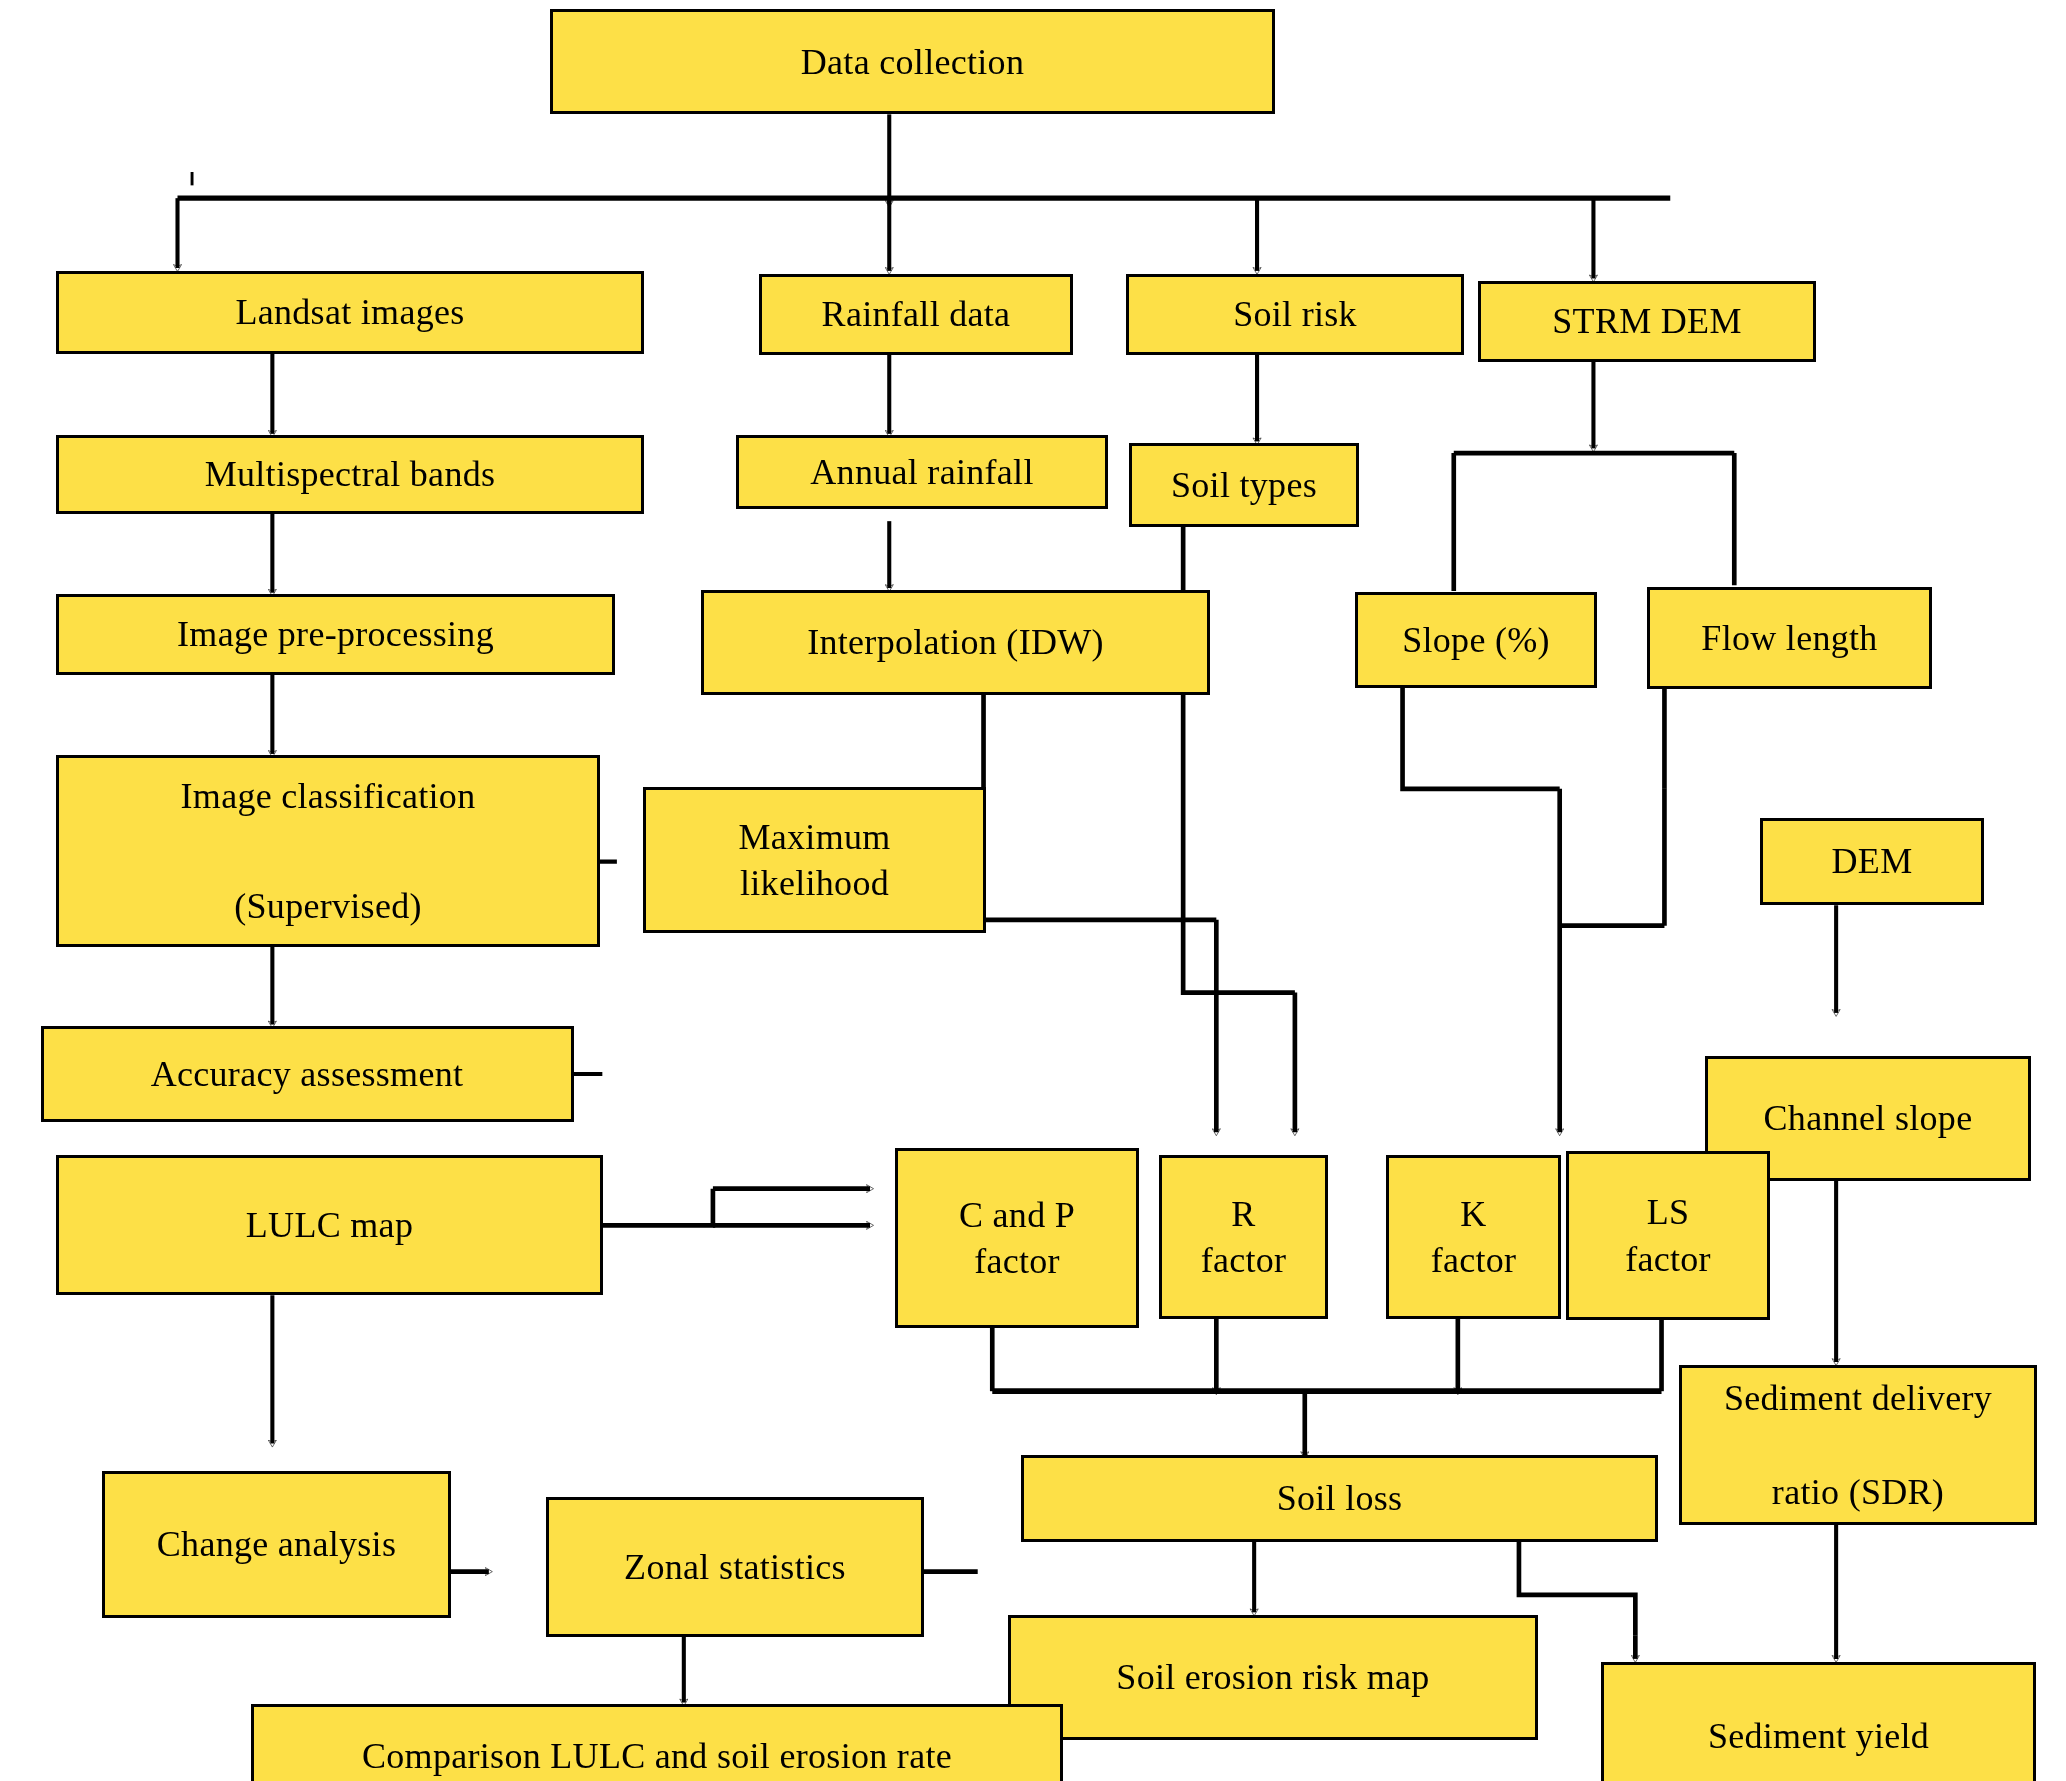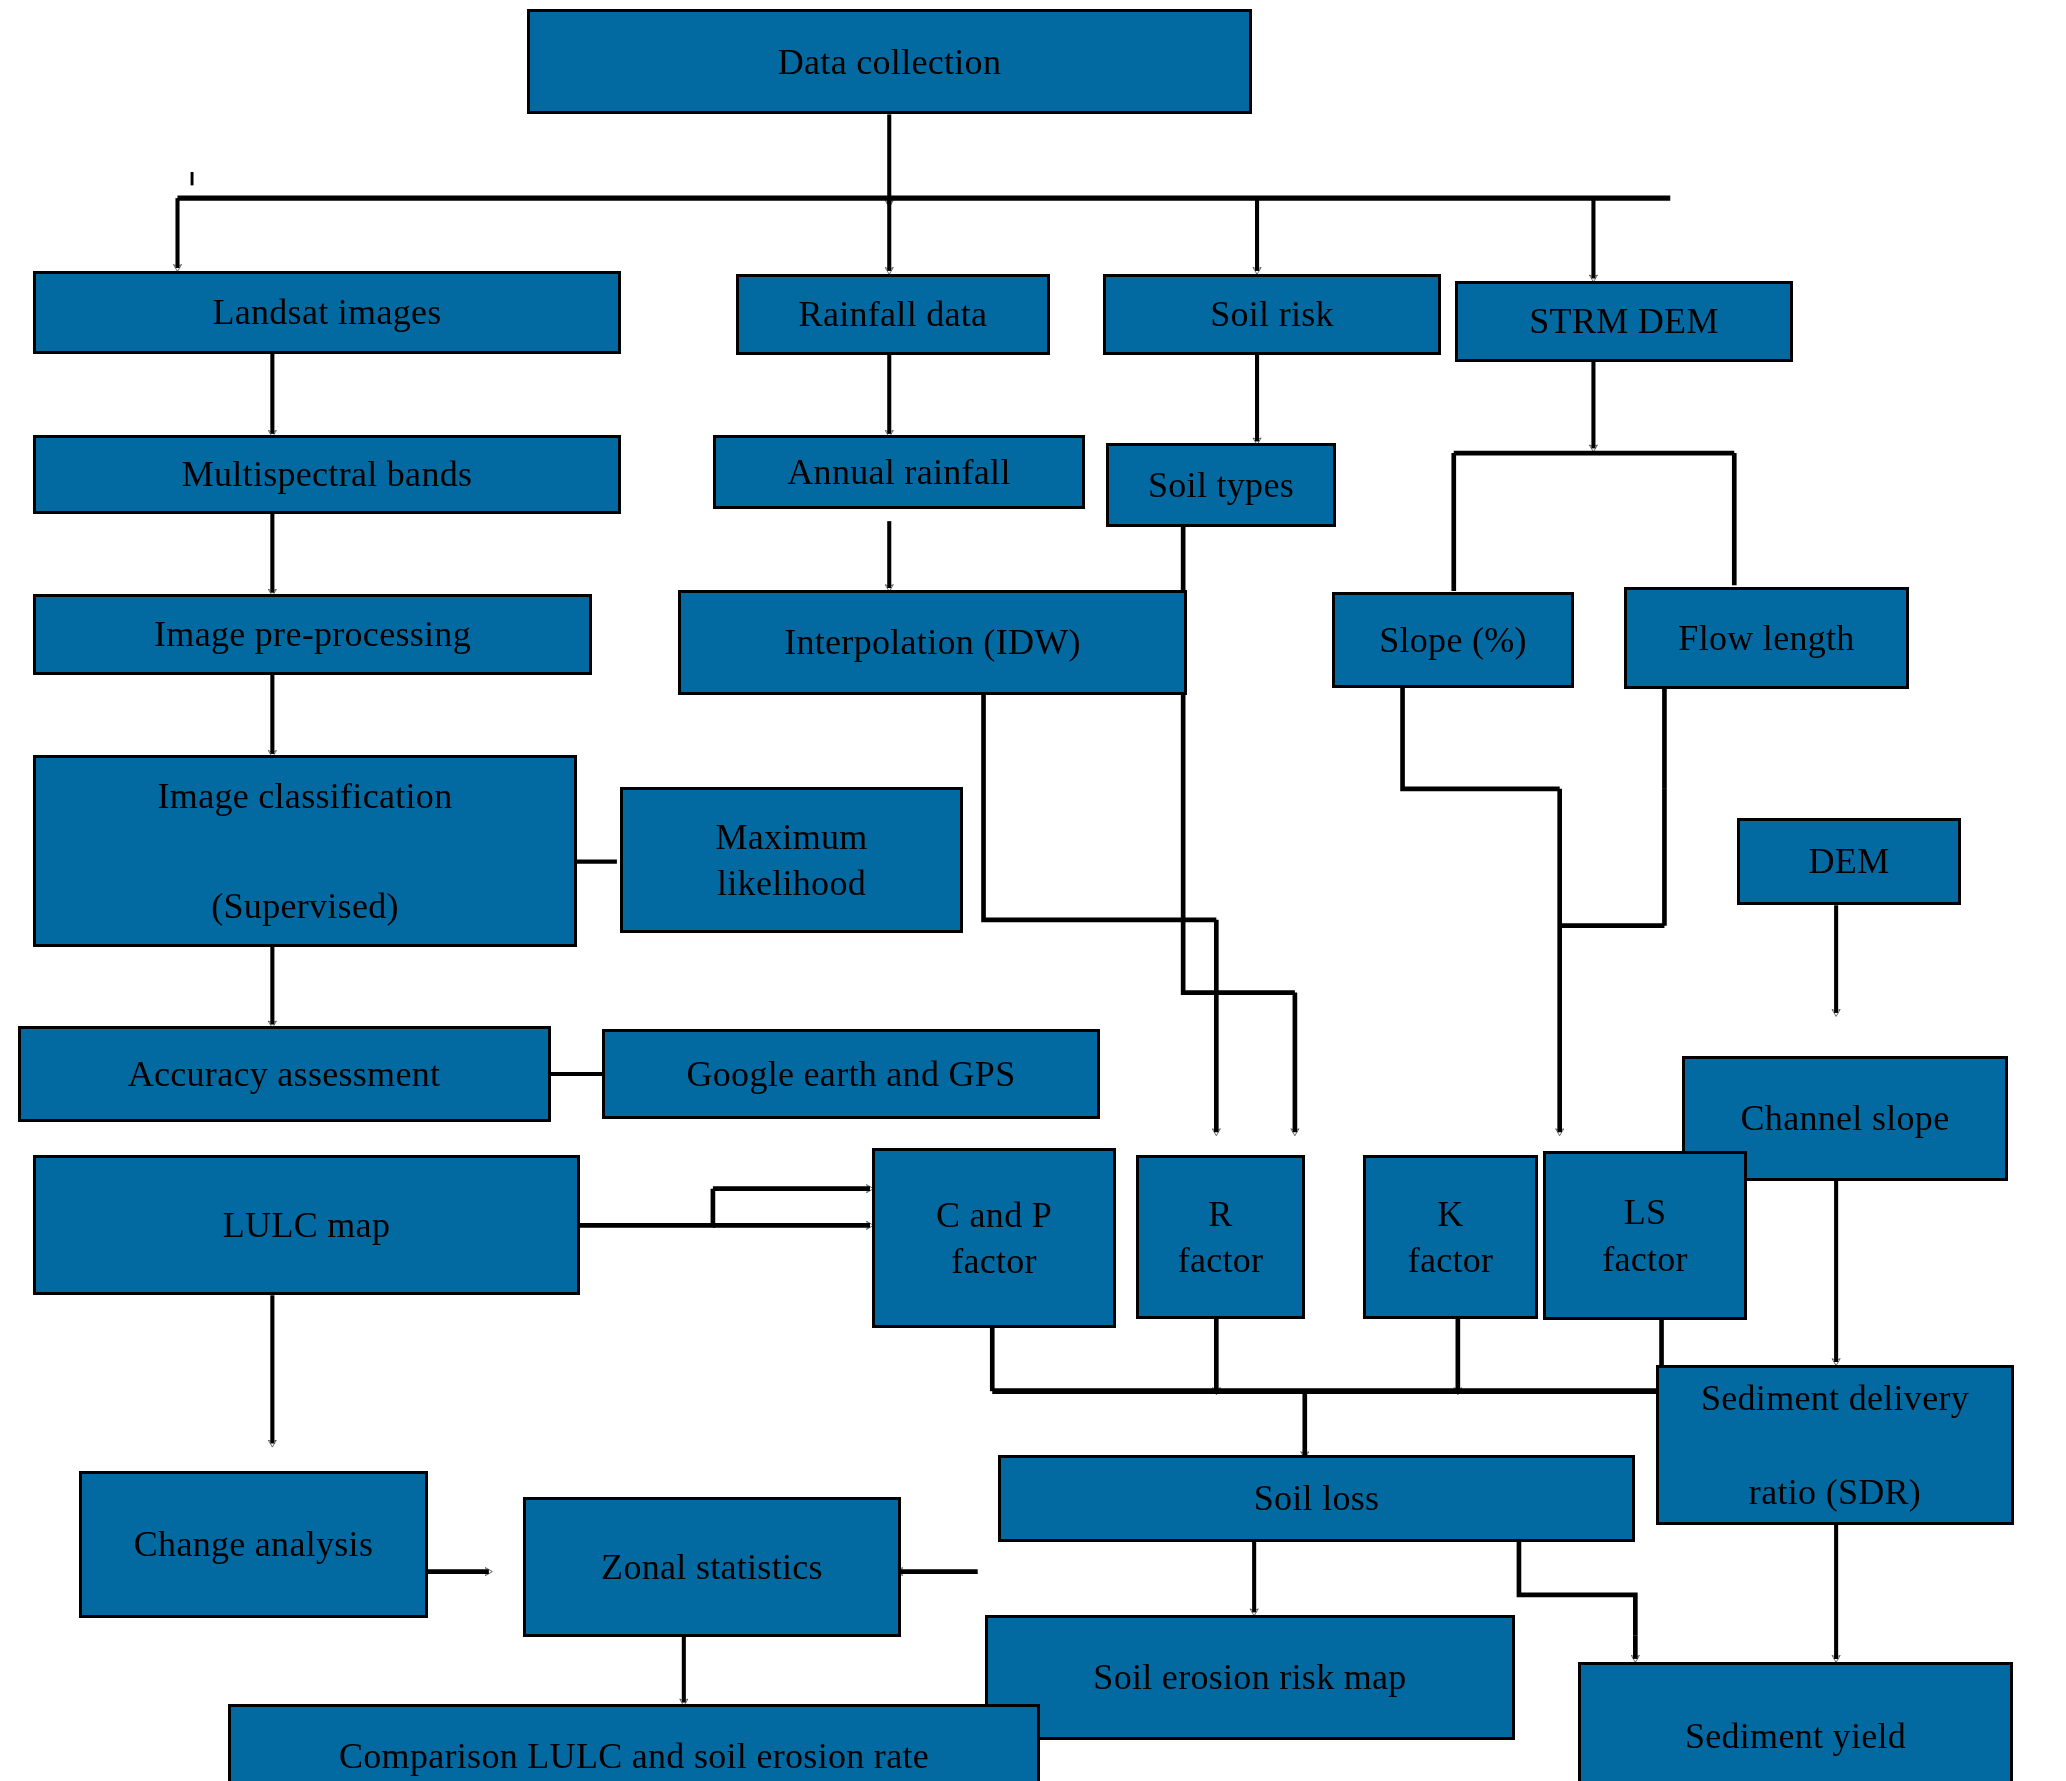--- a/index.html
+++ b/index.html
@@ -1,31 +1,32 @@
 <!DOCTYPE html>
 <html style="font-size:9.3px"><head>
 <meta charset="utf-8">
 <style>
   html,body{margin:0;padding:0;background:#ffffff;}
   body{font-family:"Liberation Serif", "DejaVu Serif", serif;}
   #stage{position:relative;width:2066px;height:1782px;background:#fff;overflow:hidden;}
   .node{
     position:absolute;
     border:3.5px solid #000;
-    background:#0369a1;
+    background:#fde047;
     box-sizing:border-box;
     display:flex;
     align-items:center;
     justify-content:center;
     text-align:center;
     color:#000;
     line-height:1.28;
     font-size:36px;
     letter-spacing:0.3px;
     padding:2.3px 5.8px;
+    margin-left:23px;
   }
   .node.two-line{flex-direction:column;}
   .node .ln{display:block;}
   .node.supervised{justify-content:space-between;flex-direction:column;padding:15px 5.8px;}
   svg#wires{position:absolute;left:0;top:0;width:2066px;height:1782px;pointer-events:none;}
   svg#wires line, svg#wires path, svg#wires polyline{stroke:#000;fill:none;}
 </style>
 </head>
 <body>
 
@@ -219,23 +220,20 @@
   </div>
 
   <div class="node" style="left:1737px;top:818px;width:224px;height:87px;">
     <span class="ln">DEM</span>
   </div>
 
   <div class="node" style="left:17.5px;top:1026px;width:533px;height:96px;">
     <span class="ln">Accuracy assessment</span>
   </div>
 
-  <div class="node" style="left:602px;top:1029px;width:498px;height:90px;">
-    <span class="ln">Google earth and GPS</span>
-  </div>
 
   <div class="node" style="left:1682px;top:1056px;width:326px;height:125px;">
     <span class="ln">Channel slope</span>
   </div>
 
   <div class="node" style="left:33px;top:1155px;width:547px;height:140px;">
     <span class="ln">LULC map</span>
   </div>
 
   <div class="node two-line" style="left:872px;top:1148px;width:244px;height:180px;">

